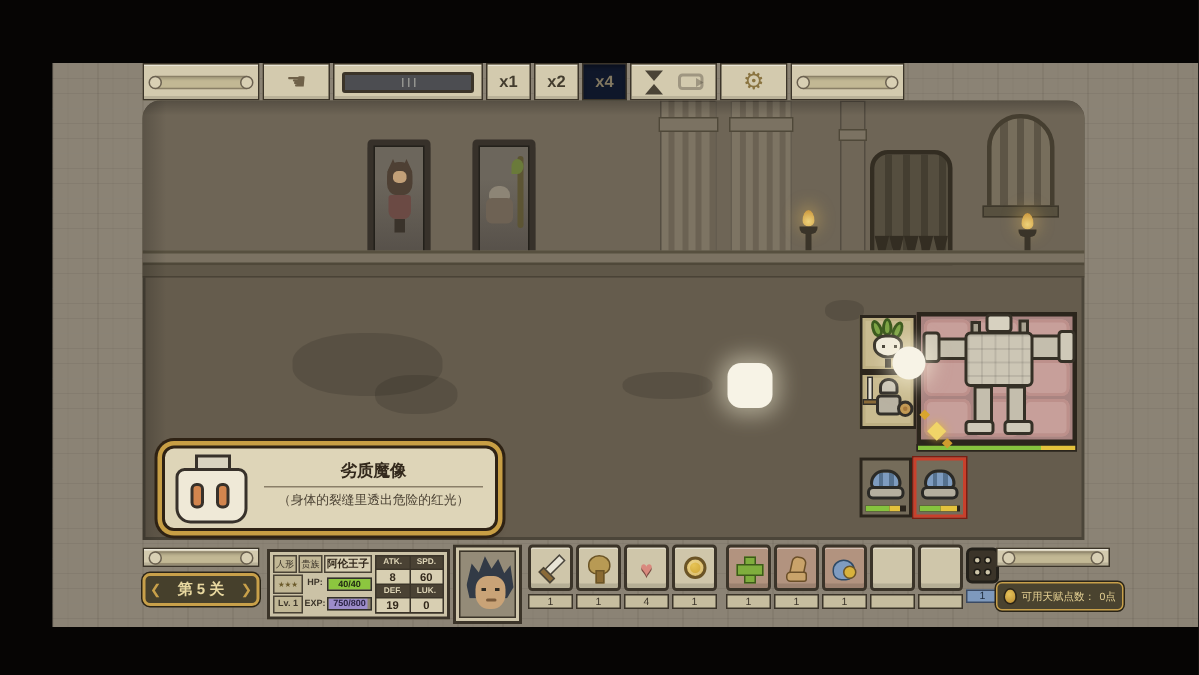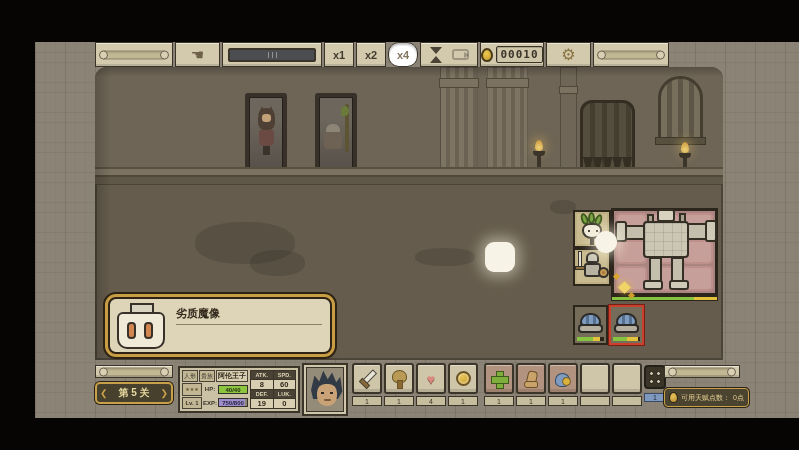--- a/index.html
+++ b/index.html
@@ -17,21 +17,21 @@
       linear-gradient(90deg, rgba(0,0,0,.03) 1px, transparent 1px);
     background-size: 30px 30px, 30px 30px, 10px 10px, 10px 10px; }
 
   
   .topbar { position:absolute; left:95px; top:42px; height:25px; display:flex; gap:2px; }
   .panel { position:relative; height:25px; background:#d3caae; border:1px solid #3b3429;
     box-shadow: inset 0 1px 0 rgba(255,255,255,.5), inset 0 -2px 0 rgba(0,0,0,.12);
     display:flex; align-items:center; justify-content:center; }
   .w30{width:30px}.w45{width:45px}.w58{width:58px}.w64{width:64px}.w76{width:76px}.w78{width:78px}.w100{width:100px}
   .speed { font-weight:bold; font-size:11px; color:#433c2e; cursor:pointer; }
-  .speed.active { background:#ffffff; color:#817760; box-shadow: inset 0 2px 2px rgba(0,0,0,.25); border-radius: 11px; }
+  .speed.active { background:#0f172a; color:#817760; box-shadow: inset 0 2px 2px rgba(0,0,0,.25); }
   .hand { font-size:15px; color:#6f6149; line-height:1; }
   .gear { font-size:16px; color:#8a7440; line-height:1; }
   .digits { background:#cfc6a9; border:1px solid #3b3429; border-radius:2px; padding:1px 3px;
     font-family:"DejaVu Sans Mono", monospace; font-weight:bold; font-size:11px; color:#3a342a;
     letter-spacing:1px; box-shadow: inset 1px 1px 0 rgba(0,0,0,.18); }
   .clock-icon { position:relative; width:13px; height:11px; background:#cfc6a9; border:2px solid #453e2f; border-radius:2px; margin-right:3px; }
   .clock-icon::before, .clock-icon::after { content:""; position:absolute; top:-6px; border:3px solid transparent; border-bottom:5px solid #453e2f; }
   .clock-icon::before{ left:-3px } .clock-icon::after{ right:-3px }
   .progress { width:88px; height:14px; background:#4c4d51; border:2px solid #3b3429; border-radius:2px;
     display:flex; align-items:center; justify-content:center; gap:3px; }
@@ -164,21 +164,21 @@
   
   .tooltip { position:absolute; left:13px; top:230px; width:224px; height:57px; background:#ded5b8;
     border:2px solid #2e2214; border-radius:8px; box-shadow:0 0 0 3px #c79e44, 0 0 0 5px #2e2214, 0 3px 6px rgba(0,0,0,.4);
     display:flex; padding:4px; z-index:20; }
   .tt-img { position:relative; width:58px; flex:none; }
   .tg { position:absolute; border:2px solid #37312a; background:#efe9d7; }
   .tg-top { left:16px; top:0; width:24px; height:12px; background:#d9d3c1; }
   .tg-head { left:3px; top:9px; width:48px; height:37px; border-radius:6px 6px 10px 10px; }
   .tg-eye1 { left:13px; top:19px; width:9px; height:17px; background:#d2854e; border-radius:4px; }
   .tg-eye2 { left:30px; top:19px; width:9px; height:17px; background:#d2854e; border-radius:4px; }
-  .tt-body { flex:1; padding:1px 4px; display:flex; flex-direction:column; }
+  .tt-body { flex:1; padding:1px 4px; display:flex; flex-direction:column;text-align:center; }
   .tt-title { font-size:11px; font-weight:bold; color:#33291c; padding:2px 0 3px; }
   .tt-sep { height:1px; background:#8a7f68; margin-bottom:3px; }
   .tt-desc { font-size:8.5px; color:#4a4133; line-height:1.25; }
 
   
   .bslider { position:absolute; height:13px; }
   .bsl-left{ left:95px; top:365px; width:78px } .bsl-right{ left:664px; top:365px; width:76px }
   .stagebar { position:absolute; left:95px; top:382px; width:78px; height:22px; background:#46402c;
     border:2px solid #c8a04a; border-radius:5px; box-shadow:0 0 0 1px #2a2417; display:flex; align-items:center; padding:0 3px; }
   .stagebar .lbl { flex:1; text-align:center; font-size:10px; font-weight:bold; color:#e8d8a0; }
@@ -272,24 +272,20 @@
           <i></i>
         </div>
     </div>
     <div class="panel w30 speed">x1</div>
     <div class="panel w30 speed">x2</div>
     <div class="panel w30 speed active">x4</div>
     <div class="panel w58">
       <div class="hg"></div>
       <div class="loop"></div>
     </div>
-    <div class="panel w64">
-      <div class="coin"></div>
-      <div class="digits">00010</div>
-    </div>
     <div class="panel w45">
       <span class="gear">⚙</span>
     </div>
     <div class="panel slider w76">
       <div class="track"></div>
       <div class="knob kl"></div>
       <div class="knob kr"></div>
     </div>
   </div>
 
@@ -413,20 +409,21 @@
     <div class="tooltip">
       <div class="tt-img">
         <div class="tg tg-top"></div>
         <div class="tg tg-head"></div>
         <div class="tg tg-eye1"></div>
         <div class="tg tg-eye2"></div>
       </div>
       <div class="tt-body">
         <div class="tt-title">劣质魔像</div>
         <div class="tt-sep"></div>
+        <div class="tt-desc">（身体的裂缝里透出危险的红光）</div>
       </div>
     </div>
   </div>
 
   <div class="panel slider bslider bsl-left">
     <div class="track"></div>
     <div class="knob kl"></div>
     <div class="knob kr"></div>
   </div>
   <div class="stagebar">

